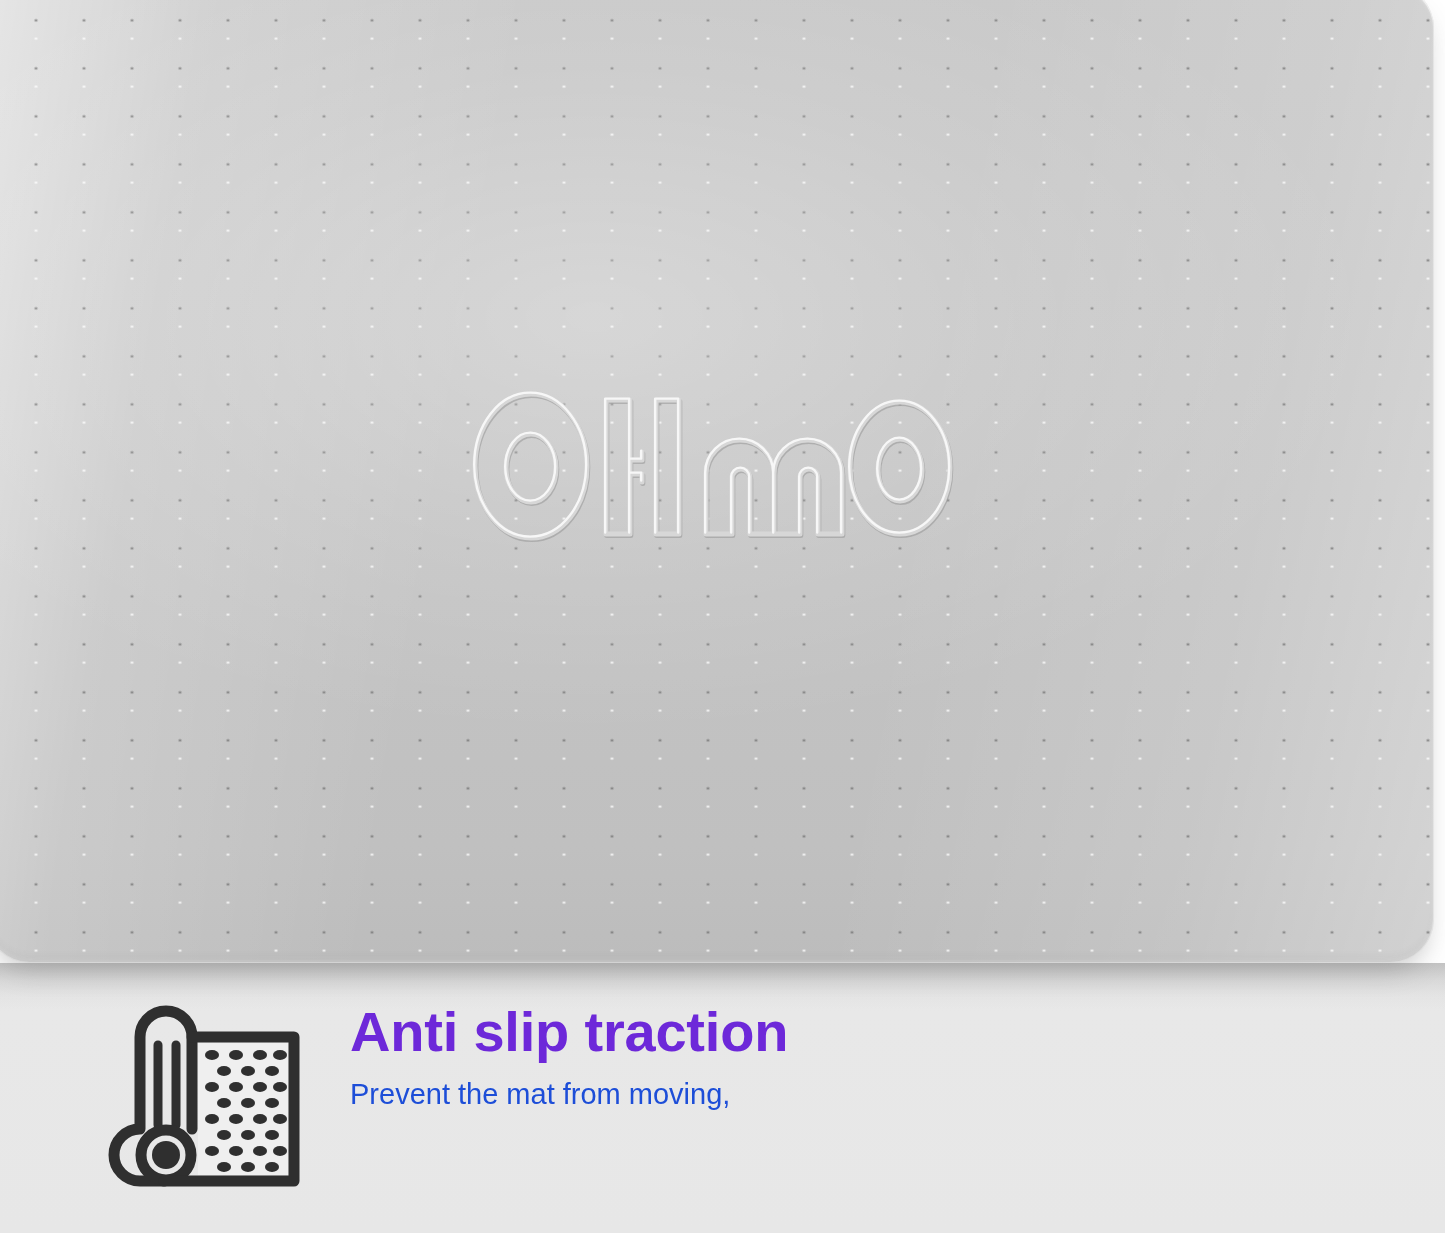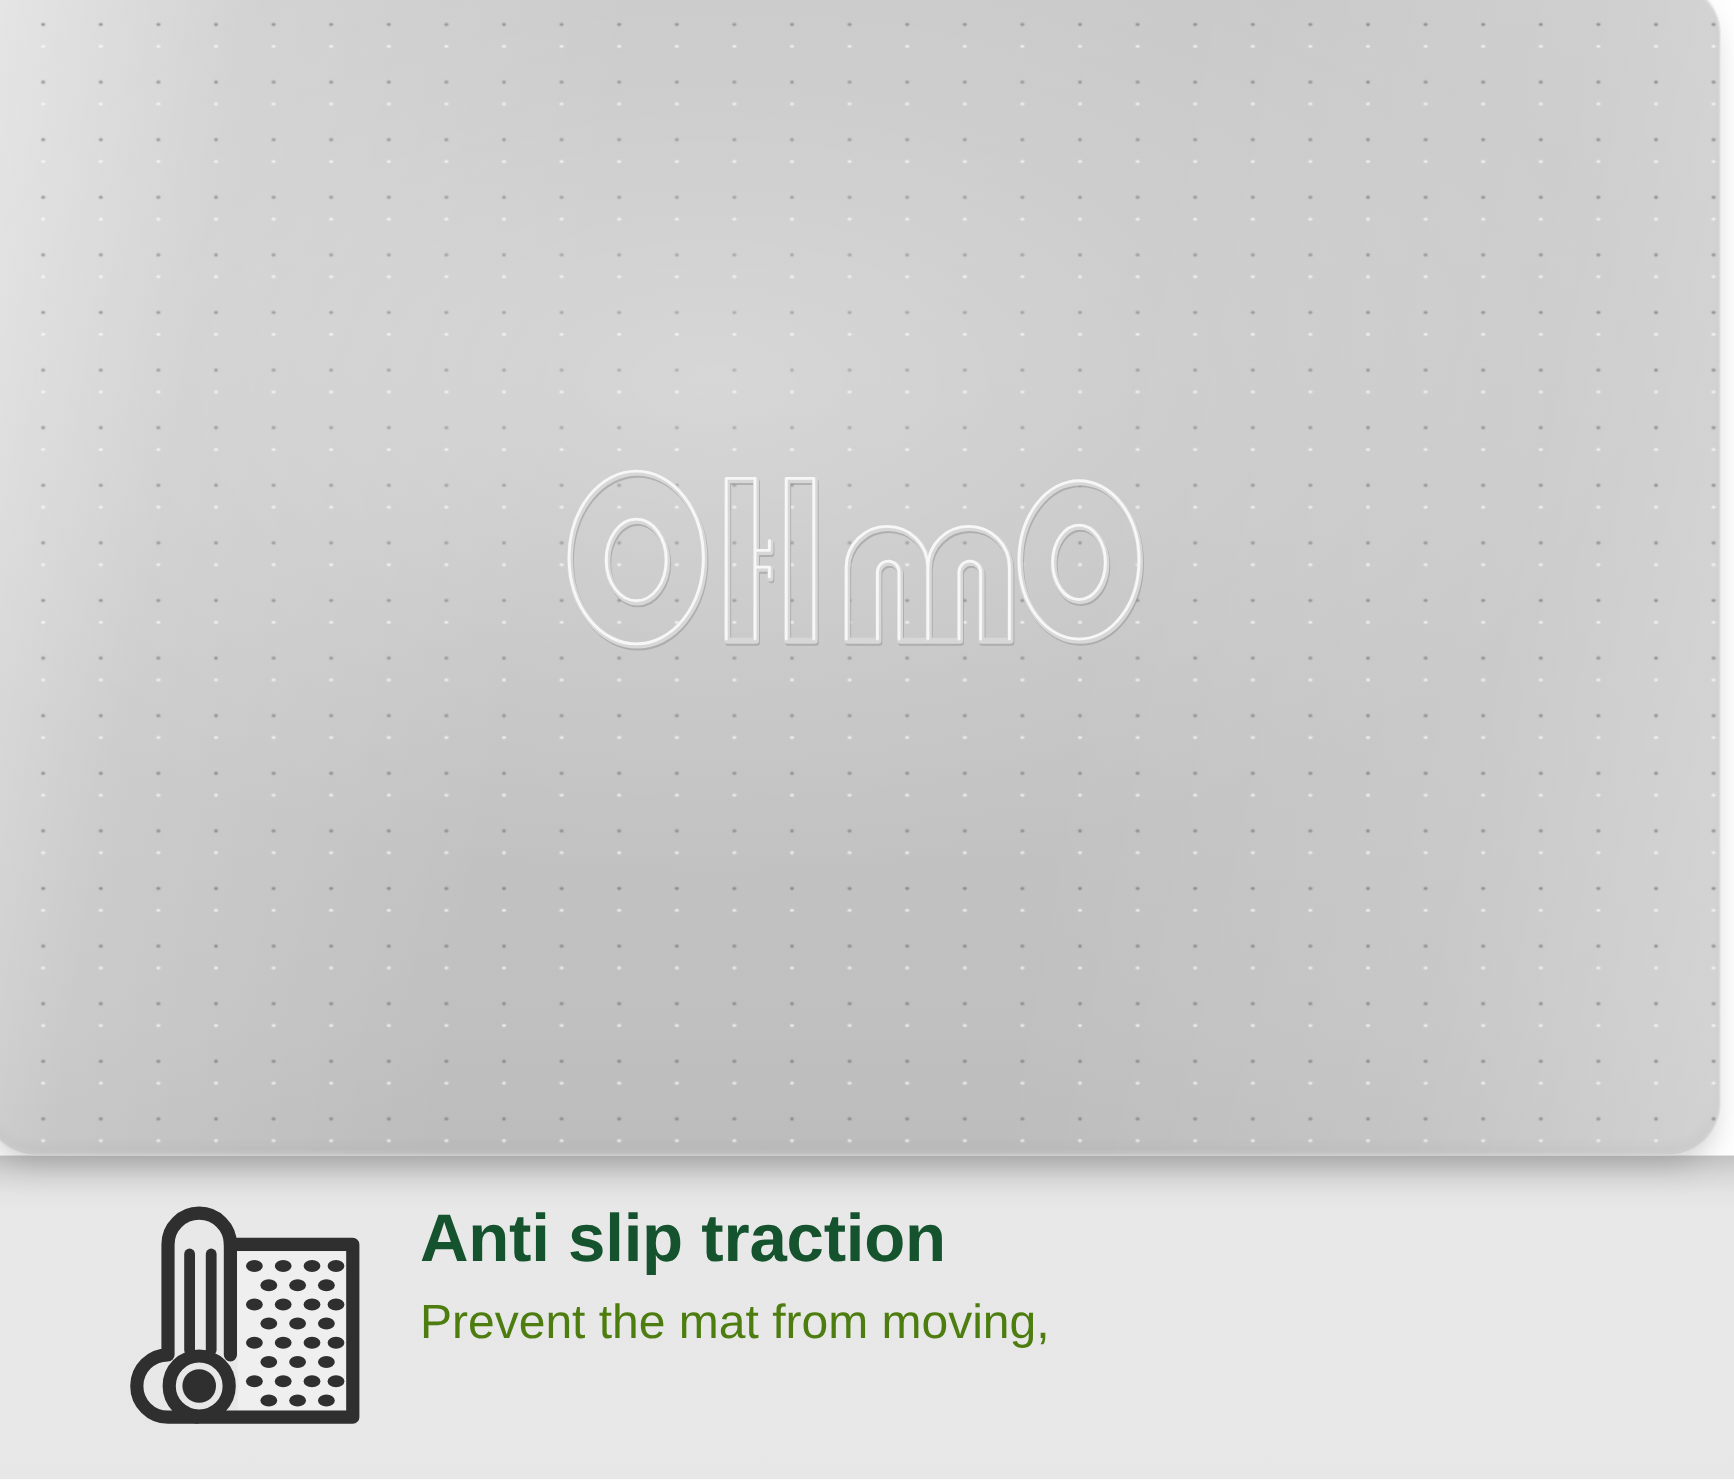--- a/index.html
+++ b/index.html
@@ -160,30 +160,30 @@
   }
   .feature-icon svg { display: block; width: 100%; height: 100%; }
 
   .feature-text {
     margin-left: 42px;
     margin-top: 8px;
   }
   .feature-title {
     font-size: 56px;
     font-weight: bold;
-    color: #14532d;
+    color: #6d28d9;
     line-height: 1.05;
     letter-spacing: -0.2px;
     white-space: nowrap;
   }
   .feature-body {
     margin-top: 12px;
-    font-size: 40px;
+    font-size: 29px;
     font-weight: normal;
-    color: #4d7c0f;
+    color: #1d4ed8;
     line-height: 1.42;
     white-space: nowrap;
   }
 </style>
 </head>
 <body>
 
 <div id="scene">
 
   <div class="info-band"></div>

